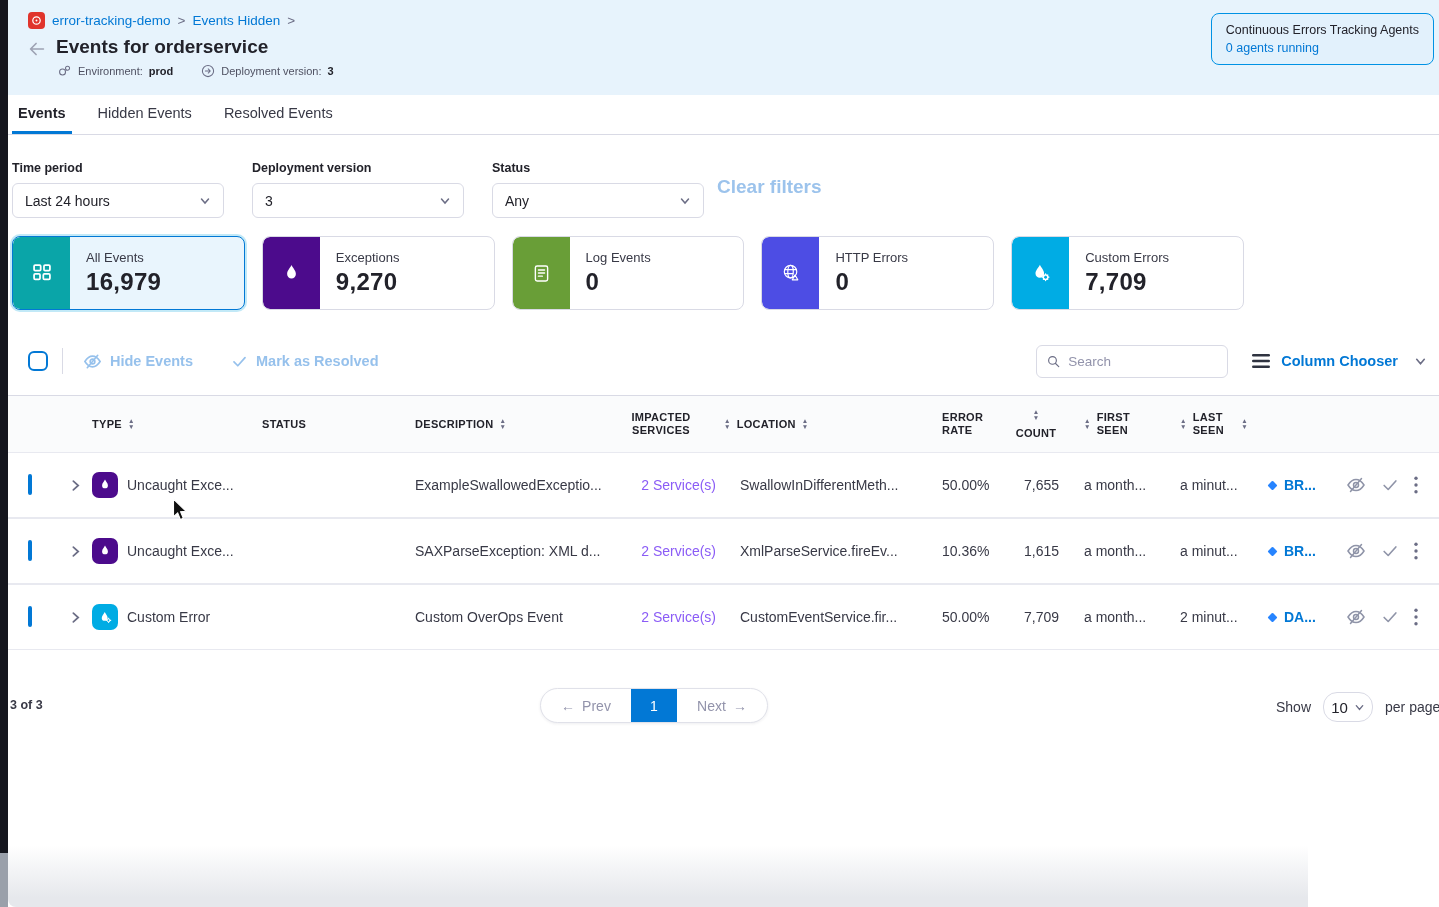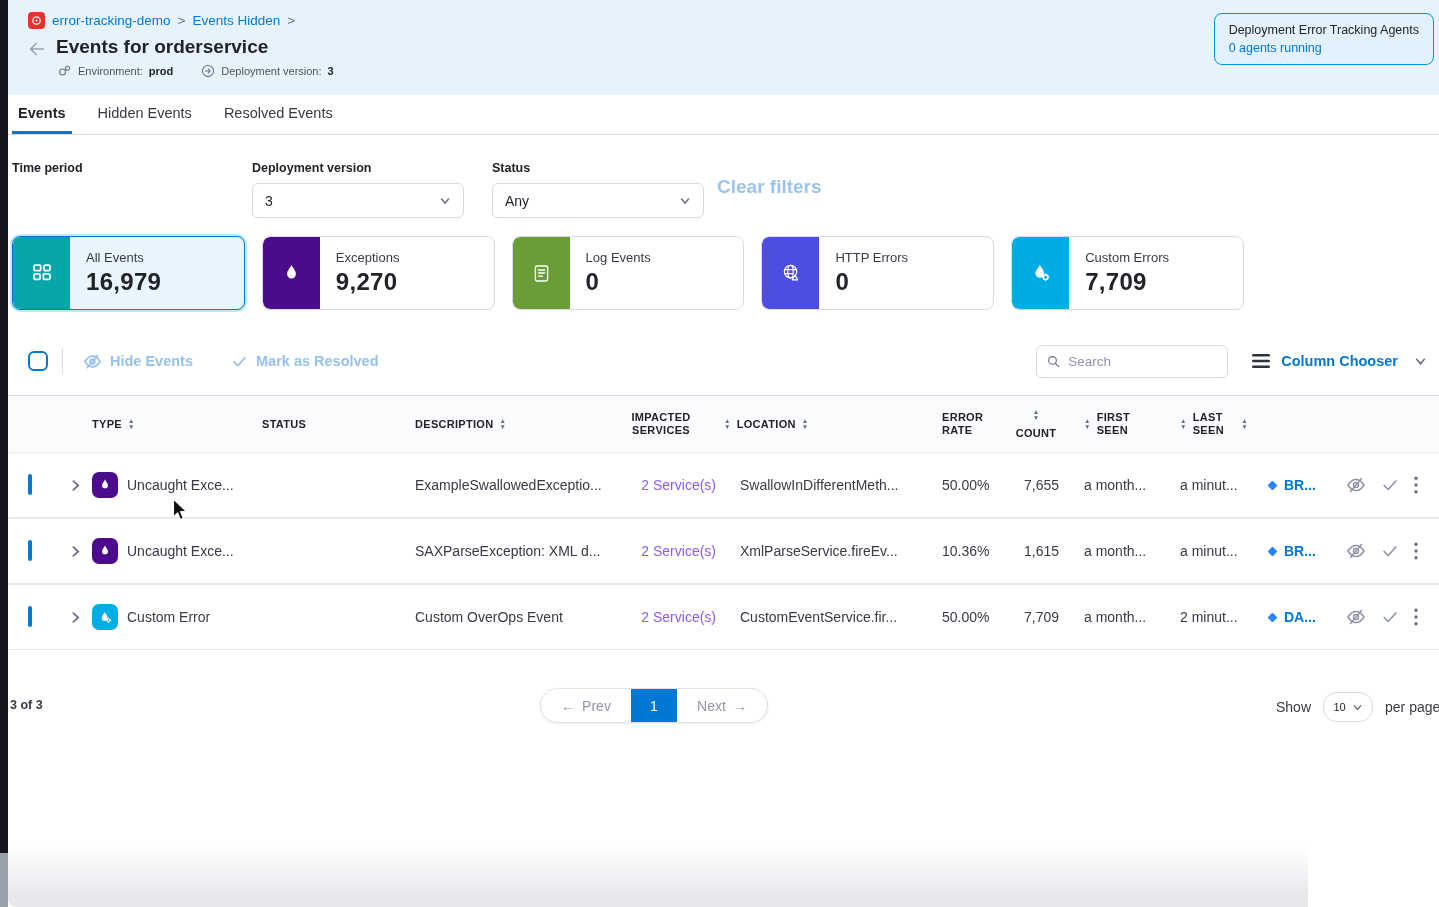--- a/index.html
+++ b/index.html
@@ -89,21 +89,21 @@
   .c-actions { display:flex; align-items:center; gap:15px; padding-left:16px; }
   .row-icon-btn { cursor:pointer; display:flex; align-items:center; }
 
   
   .page-summary { position:absolute; left:10px; top:698px; font-size:12.5px; font-weight:700; color:#383946; }
   .pager { position:absolute; left:540px; top:688px; width:228px; height:35px; background:#fff; border:1px solid #e0e1e9; border-radius:18px; box-shadow:0 1px 3px rgba(40,41,61,.08); display:flex; overflow:hidden; }
   .pager-btn { flex:1; display:flex; align-items:center; justify-content:center; gap:7px; font-size:14px; color:#9293ab; cursor:pointer; }
   .pager-page { width:46px; background:#0278d5; color:#fff; display:flex; align-items:center; justify-content:center; font-size:14px; cursor:pointer; }
   .show-group { position:absolute; left:1276px; top:692px; display:flex; align-items:center; gap:12px; white-space:nowrap; }
   .show-label, .per-page { font-size:14px; color:#383946; }
-  .page-size { width:50px; height:30px; border:1px solid #d9dae5; border-radius:14px; background:#fff; display:flex; align-items:center; justify-content:center; gap:6px; font-size:11px; color:#22222a; cursor:pointer; }
+  .page-size { width:50px; height:30px; border:1px solid #d9dae5; border-radius:14px; background:#fff; display:flex; align-items:center; justify-content:center; gap:6px; font-size:15px; color:#22222a; cursor:pointer; }
 
   .bottom-fade { position:absolute; left:8px; top:845px; width:1300px; height:62px; background:linear-gradient(180deg, rgba(233,234,238,0) 0%, #e6e8ec 85%); border-radius:0 0 0 8px; }
 
   .cursor { position:absolute; left:172px; top:498px; z-index:80; pointer-events:none; }
 </style>
 </head>
 <body>
 
 <div class="left-strip"></div>
 <div class="left-strip-bottom"></div>
@@ -142,34 +142,40 @@
       <svg viewBox="0 0 16 16" width="14" height="14" fill="none" stroke="#6b6d85" stroke-width="1.2" stroke-linecap="round" stroke-linejoin="round">
           <circle cx="8" cy="8" r="6.4"></circle>
           <path d="M5 8h5.2M8.3 5.7 10.6 8l-2.3 2.3"></path>
         </svg>
       <span>Deployment version:</span>
       <b>3</b>
     </span>
   </div>
 
   <div class="agents-box">
-    <div class="agents-title">Deployment Error Tracking Agents</div>
+    <div class="agents-title">Continuous Errors Tracking Agents</div>
     <div class="agents-status">0 agents running</div>
   </div>
 </header>
 
 <nav class="tabbar">
   <div class="tab active">Events</div>
   <div class="tab">Hidden Events</div>
   <div class="tab">Resolved Events</div>
 </nav>
 
 <section class="filters">
   <div class="filter-group">
     <div class="filter-label">Time period</div>
+    <div class="select-box">
+      <span>Last 24 hours</span>
+      <svg viewBox="0 0 12 12" width="12" height="12" fill="none" stroke="#6b6d85" stroke-width="1.5" stroke-linecap="round">
+          <path d="M2.5 4 6 8l3.5-4"></path>
+        </svg>
+    </div>
   </div>
   <div class="filter-group">
     <div class="filter-label">Deployment version</div>
     <div class="select-box">
       <span>3</span>
       <svg viewBox="0 0 12 12" width="12" height="12" fill="none" stroke="#6b6d85" stroke-width="1.5" stroke-linecap="round">
           <path d="M2.5 4 6 8l3.5-4"></path>
         </svg>
     </div>
   </div>

